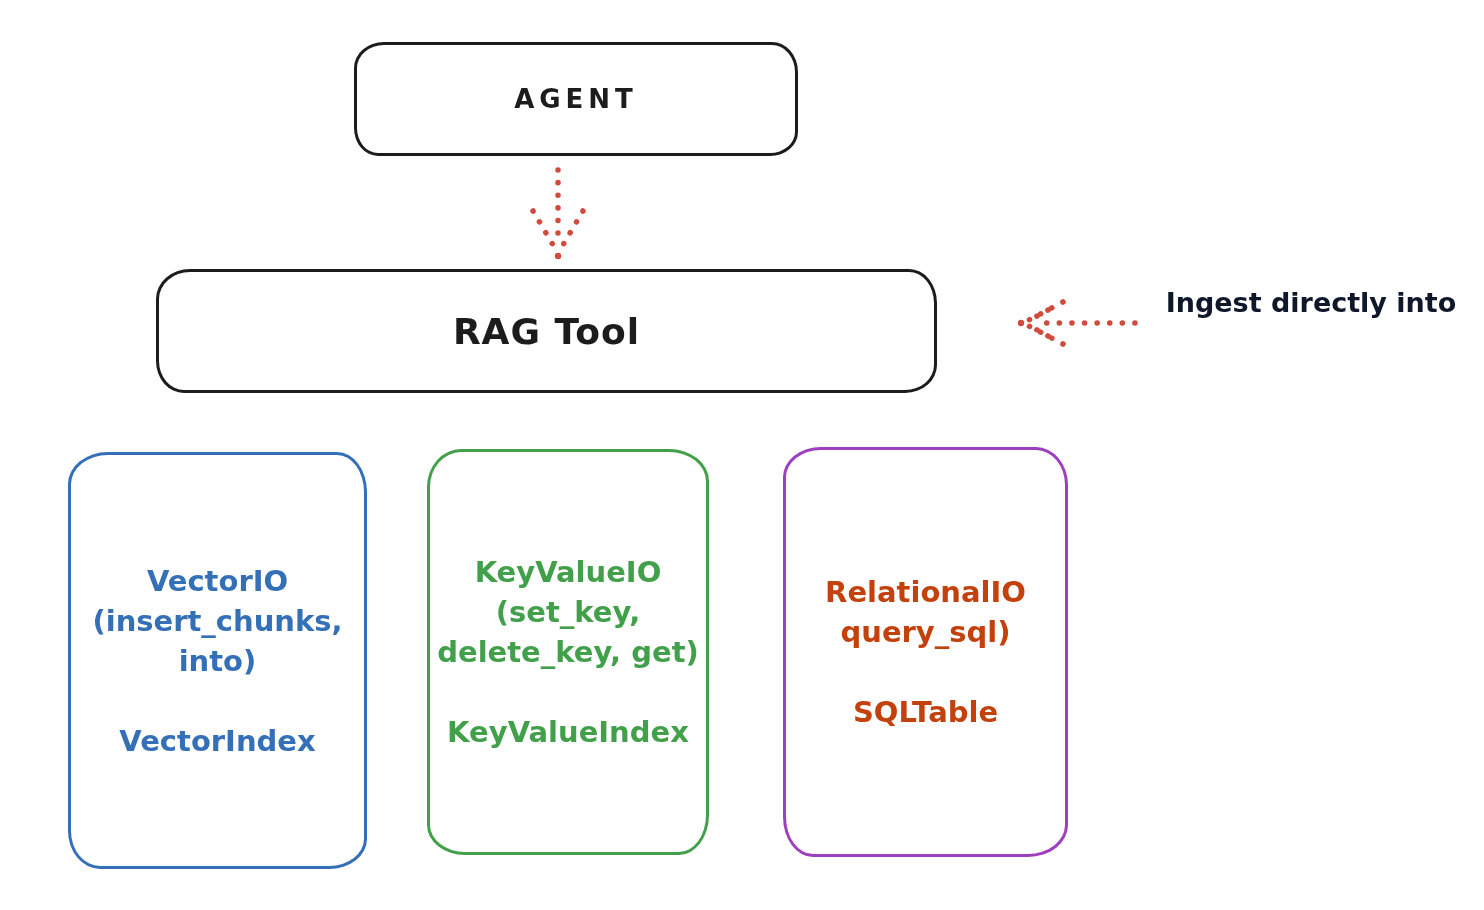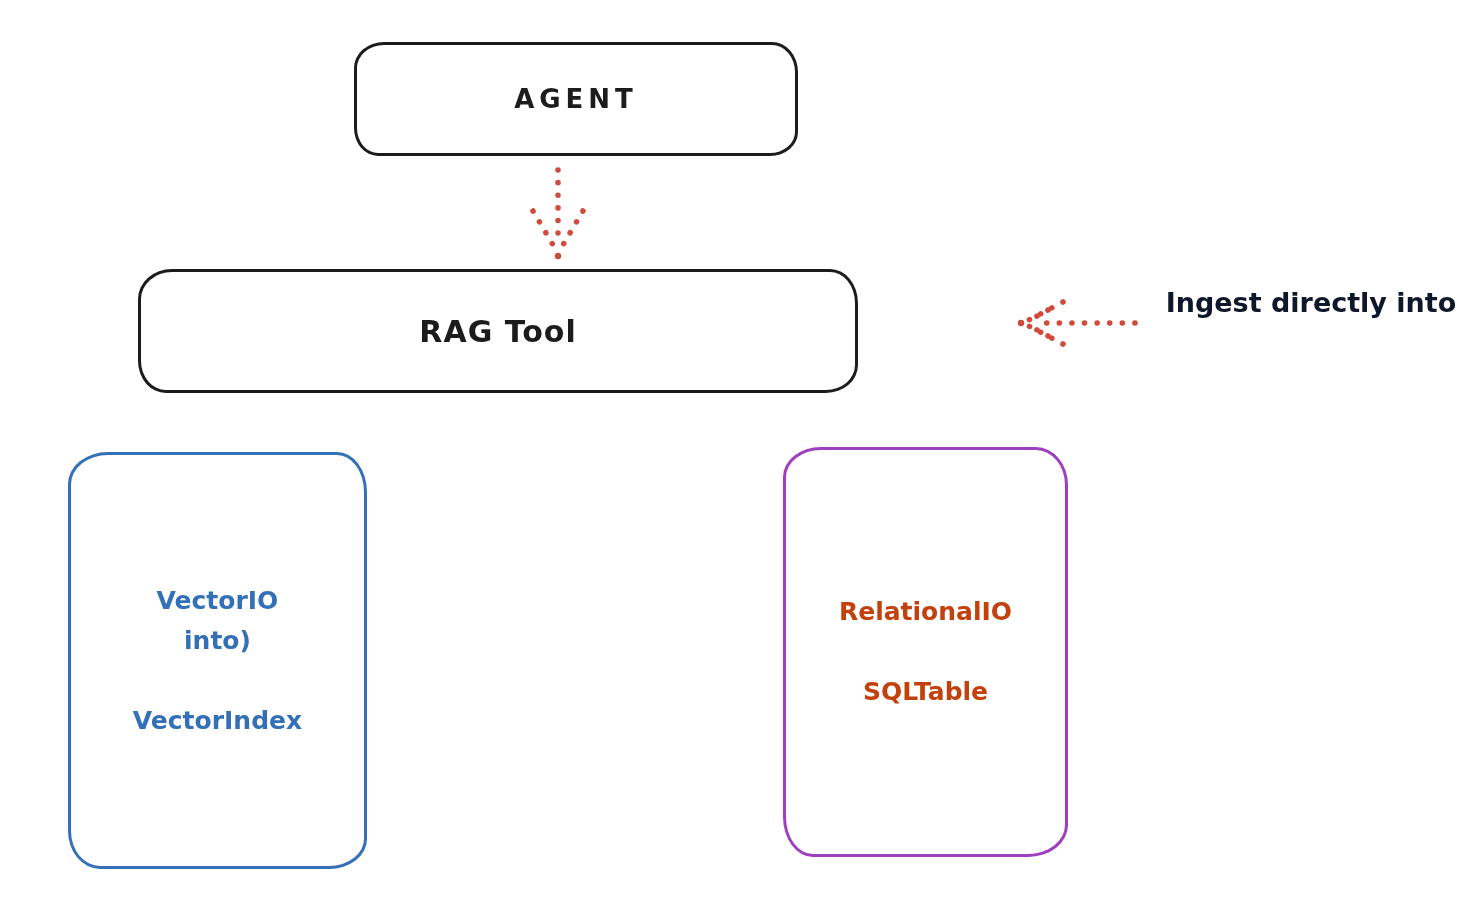--- a/index.html
+++ b/index.html
@@ -28,32 +28,32 @@
     border: 3.5px solid #1c1c1c;
     color: #1c1c1c;
     font-weight: bold;
   }
   .agent-box {
     left: 354px; top: 42px; width: 444px; height: 114px;
     border-radius: 30px 26px 28px 24px / 26px 30px 24px 28px;
     font-size: 26px; letter-spacing: 5px;
   }
   .rag-box {
-    left: 138px; top: 269px; width: 720px; height: 124px;
+    left: 156px; top: 269px; width: 781px; height: 124px;
     border-radius: 34px 28px 32px 28px / 30px 34px 28px 32px;
-    font-size: 30px; letter-spacing: 1px;
+    font-size: 36px; letter-spacing: 1px;
   }
 
   
   .store-box {
     border-width: 3.2px;
     border-style: solid;
     flex-direction: column;
     font-weight: bold;
-    font-size: 25px;
+    font-size: 29px;
     line-height: 40px;
   }
   .store-box .subtitle { margin-top: 40px; }
 
   .vector-box {
     left: 68px; top: 452px; width: 299px; height: 417px;
     border-color: #3470b8; color: #3470b8;
     border-radius: 40px 30px 38px 32px / 32px 40px 30px 38px;
   }
   .kv-box {
@@ -121,23 +121,31 @@
       <circle cx="1021" cy="323" r="3.2" fill="#d14b3d"></circle>
     </g>
   </svg>
 
   <div class="annotation-text">
     <div>Ingest directly into</div>
   </div>
 
   <div class="node store-box vector-box">
     <div>VectorIO</div>
+    <div>(insert_chunks,</div>
     <div>into)</div>
     <div class="subtitle">VectorIndex</div>
   </div>
 
+  <div class="node store-box kv-box">
+    <div>KeyValueIO</div>
+    <div>(set_key,</div>
+    <div>delete_key, get)</div>
+    <div class="subtitle">KeyValueIndex</div>
+  </div>
 
   <div class="node store-box rel-box">
     <div>RelationalIO</div>
+    <div>query_sql)</div>
     <div class="subtitle">SQLTable</div>
   </div>
 
 </div>
 
 </body></html>

